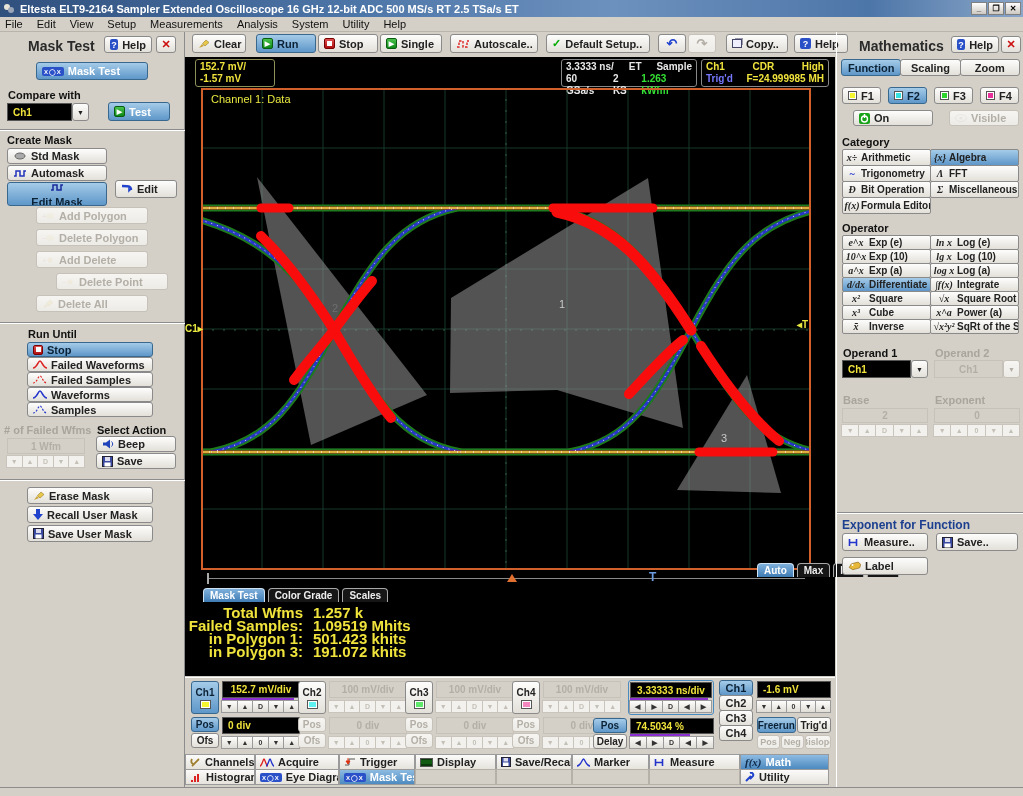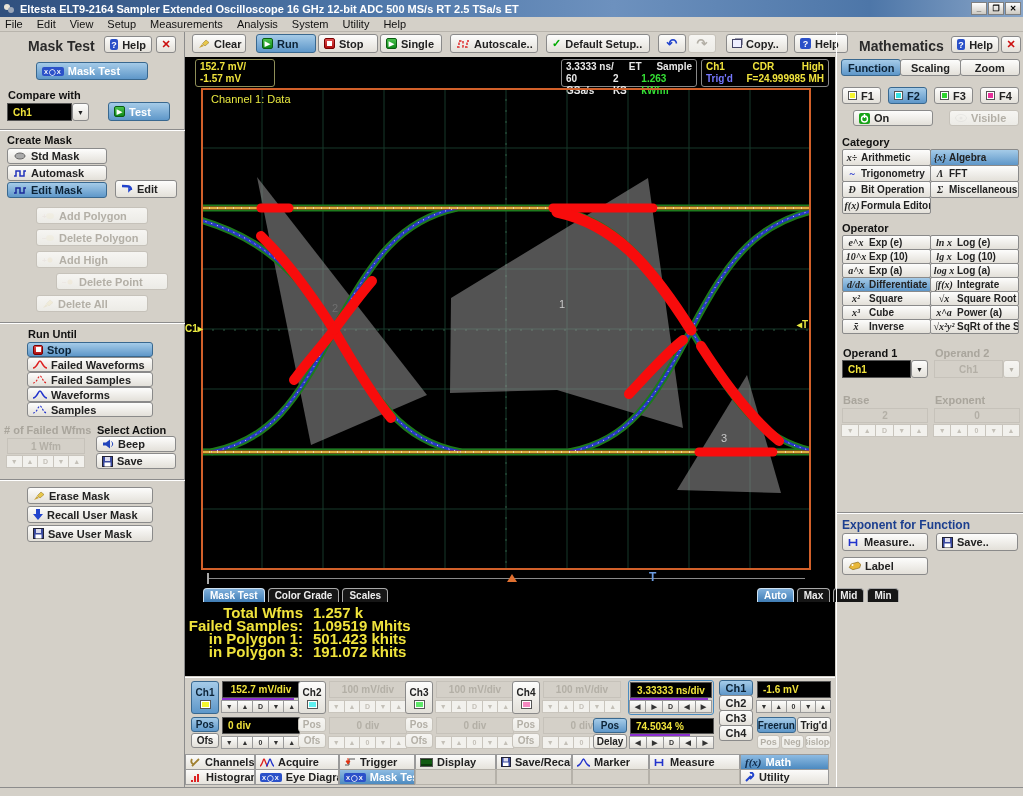--- a/index.html
+++ b/index.html
@@ -149,21 +149,21 @@
       <span>Std Mask</span>
     </div>
     <div class="abs btn" style="left:7px;top:133px;width:100px;height:16px;">
       <span class="cicon">
           <svg width="14" height="9">
             <path d="M1 7h2V2h4v5h4V2h2" stroke="#2233bb" fill="none" stroke-width="1.5"></path>
           </svg>
         </span>
       <span>Automask</span>
     </div>
-    <div class="abs btn sel" style="left:7px;top:150px;width:100px;height:16px;">
+    <div class="abs btn sel" style="left:7px;top:150px;width:100px;height:24px;flex-direction:column;">
       <span class="cicon">
           <svg width="14" height="9">
             <path d="M1 7h2V2h4v5h4V2h2" stroke="#1a2a9a" fill="none" stroke-width="1.5"></path>
           </svg>
         </span>
       <span>Edit Mask</span>
     </div>
     <div class="abs btn" style="left:115px;top:148px;width:62px;height:18px;">
       <span class="cicon">
           <svg width="12" height="10">
@@ -192,21 +192,21 @@
         </span>
       <span>Delete Polygon</span>
     </div>
     <div class="abs btn dis" style="left:36px;top:219px;width:112px;height:17px;">
       <span class="cicon">
           <svg width="13" height="9">
             <text x="0" y="8" font-size="8" fill="#caa">+</text>
             <circle cx="8" cy="5" r="2.5" fill="#e8c87a"></circle>
           </svg>
         </span>
-      <span>Add High</span>
+      <span>Add Delete</span>
     </div>
     <div class="abs btn dis" style="left:36px;top:241px;width:112px;height:17px;margin-left:20px;">
       <span class="cicon">
           <svg width="13" height="9">
             <text x="0" y="8" font-size="8" fill="#caa">−</text>
             <circle cx="8" cy="5" r="2.5" fill="#e8c87a"></circle>
           </svg>
         </span>
       <span>Delete Point</span>
     </div>
@@ -484,21 +484,21 @@
       <div class="abs" style="left:6px;top:1px;width:2px;height:11px;background:#aaa;border-top:2px solid #aaa;border-bottom:2px solid #aaa;"></div>
       <div class="abs" style="left:306px;top:2px;width:0;height:0;border-left:5px solid transparent;border-right:5px solid transparent;border-bottom:8px solid #e07030;"></div>
       <span class="abs" style="left:448px;top:-2px;color:#6b9be0;font-size:12px;font-weight:bold;">T</span>
     </div>
 
     <div class="abs" style="left:18px;top:531px;display:flex;gap:3px;">
       <span class="dtab sel">Mask Test</span>
       <span class="dtab">Color Grade</span>
       <span class="dtab">Scales</span>
     </div>
-    <div class="abs" style="left:552px;top:531px;display:flex;gap:3px;padding-left:20px;">
+    <div class="abs" style="left:552px;top:506px;display:flex;gap:3px;padding-left:20px;">
       <span class="dtab sel">Auto</span>
       <span class="dtab">Max</span>
       <span class="dtab">Mid</span>
       <span class="dtab">Min</span>
     </div>
 
     <div class="abs" style="left:0px;top:549px;width:400px;">
       <div class="resrow">
           <span class="reslab">Total Wfms</span>
           <span class="resval">1.257 k</span>

